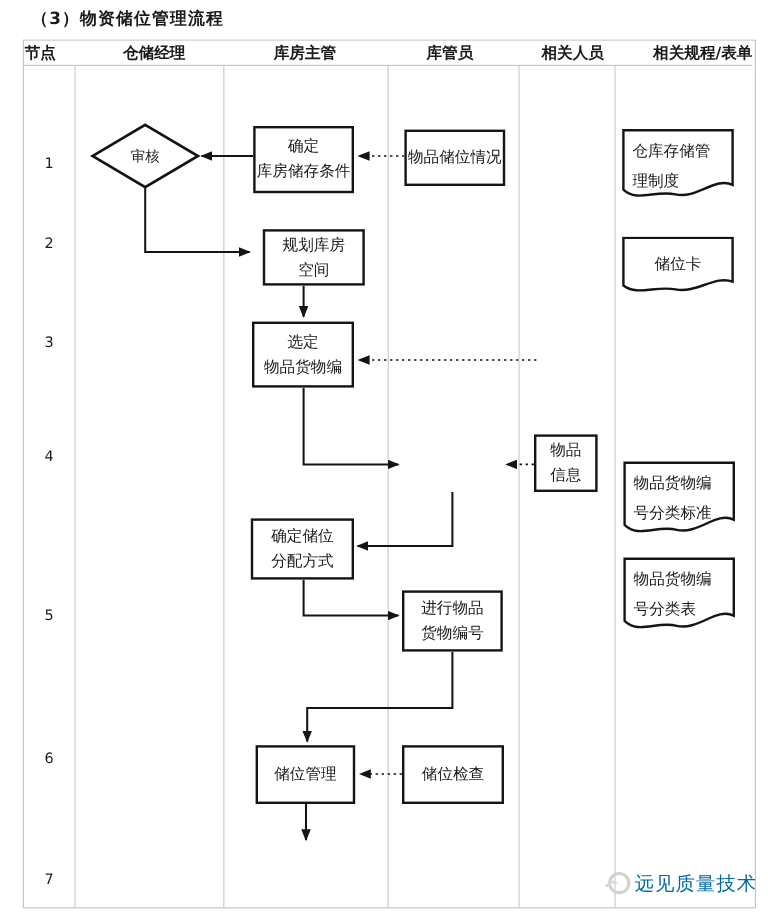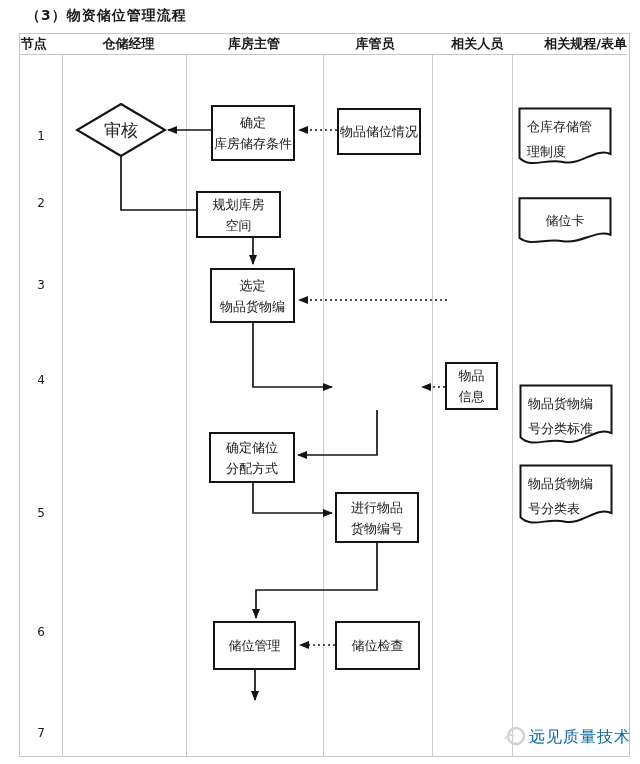--- a/index.html
+++ b/index.html
@@ -23,21 +23,21 @@
   .rownum{position:absolute;width:30px;height:18px;line-height:18px;text-align:center;font-size:12px;}
   .connectors{position:absolute;left:0;top:0;width:640px;height:764px;pointer-events:none;}
   .pbox{
     position:absolute;border:2px solid #141414;background:#ffffff;box-sizing:border-box;
     display:flex;align-items:center;justify-content:center;text-align:center;
     font-size:13px;line-height:21px;
   }
   .node-text{white-space:pre-line;}
   .diamond-wrap{position:absolute;display:flex;align-items:center;justify-content:center;}
   .diamond-wrap svg{position:absolute;left:0;top:0;width:100%;height:100%;}
-  .diamond-label{position:relative;font-size:17px;}
+  .diamond-label{position:relative;font-size:12px;}
   .doc{position:absolute;}
   .doc svg{position:absolute;left:0;top:0;width:100%;height:100%;}
   .doc-text{
     position:relative;display:block;padding:7px 3px 0 9px;
     font-size:13px;line-height:25px;white-space:pre-line;text-align:left;
   }
   .doc-center .doc-text{text-align:center;padding-left:3px;padding-top:11px;}
   .watermark-text{position:absolute;left:529px;top:727px;font-size:16px;color:#0369a1;letter-spacing:1px;}
   .watermark-logo{position:absolute;left:503px;top:725px;width:24px;height:22px;}
 </style>
@@ -98,21 +98,21 @@
     <svg viewBox="0 0 92 56">
       <polygon points="46,2 90,28 46,54 2,28" fill="#ffffff" stroke="#141414" stroke-width="2.2"></polygon>
     </svg>
     <span class="diamond-label">审核</span>
   </div>
 
   <div class="pbox" style="left:211px;top:105px;width:84px;height:56px">
     <span class="node-text">确定
 库房储存条件</span>
   </div>
-  <div class="pbox" style="left:196px;top:191px;width:85px;height:47px">
+  <div class="pbox" style="left:219px;top:191px;width:85px;height:47px">
     <span class="node-text">规划库房
 空间</span>
   </div>
   <div class="pbox" style="left:210px;top:268px;width:85px;height:55px">
     <span class="node-text">选定
 物品货物编</span>
   </div>
   <div class="pbox" style="left:209px;top:432px;width:86px;height:51px">
     <span class="node-text">确定储位
 分配方式</span>

